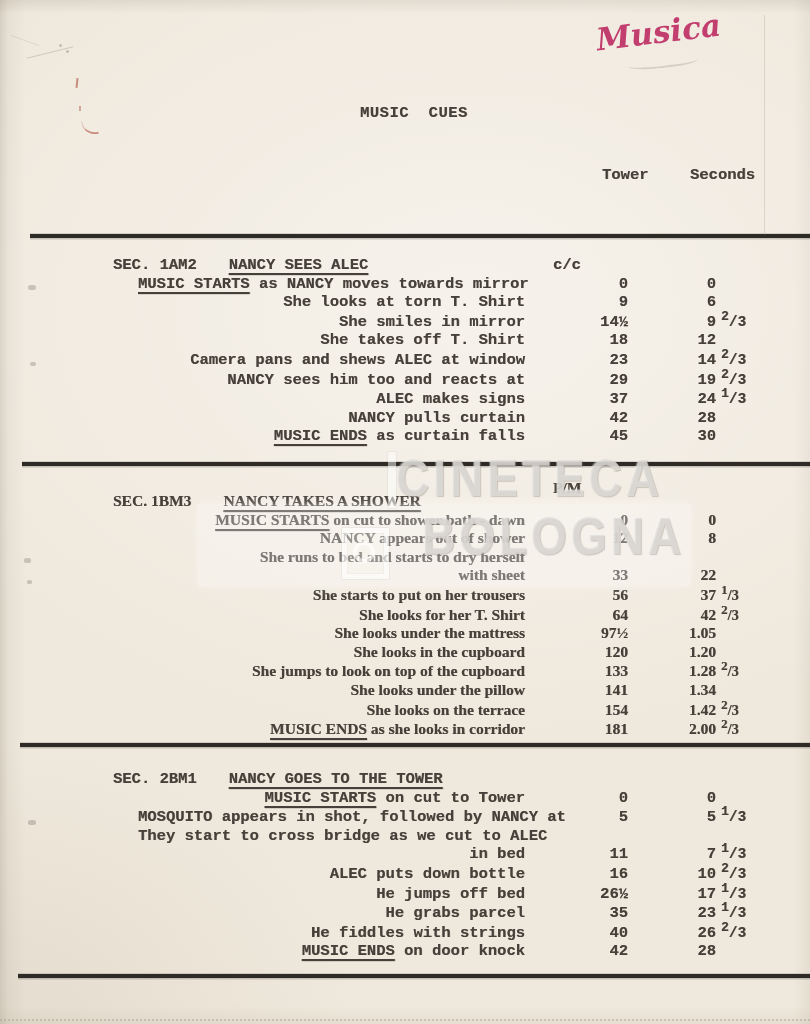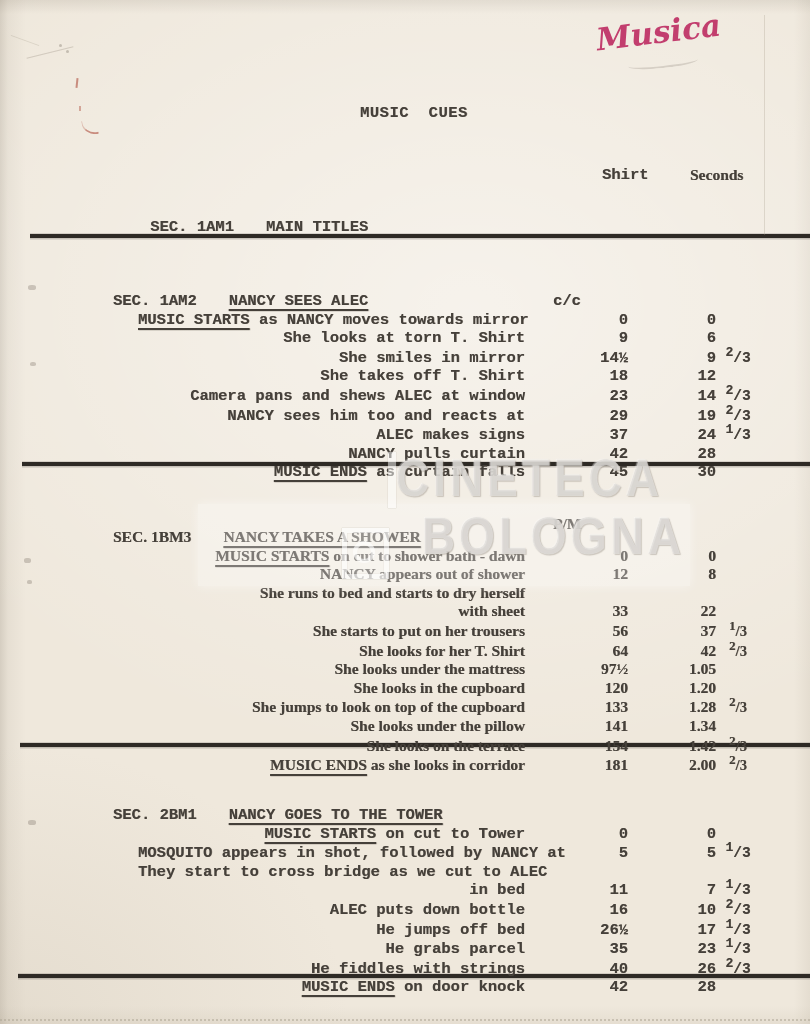--- a/index.html
+++ b/index.html
@@ -22,47 +22,47 @@
 
   .doc-title { top:104px; left:360px; letter-spacing:0.5px;
                text-underline-offset:4px; text-decoration-thickness:2.5px; }
   .annotation { top:14px; left:596px; font-family:"DejaVu Serif",serif;
                 font-style:italic; font-weight:700; font-size:31px; color:#c23e6e;
                 transform:rotate(-7deg); letter-spacing:0px; text-shadow:none; }
   .annot-smudge { top:58px; left:628px; width:70px; height:8px;
                   border-bottom:2px solid rgba(150,140,130,0.30); transform:rotate(-6deg); border-radius:50%; }
 
   .colhead-feet { top:166px; left:602px; }
-  .colhead-seconds { top:166px; left:690px;font-family:Liberation Serif, serif; }
+  .colhead-seconds { top:166px; left:690px; }
   .maintitle-line { top:199px; left:113px; }
   .maintitle-line .sec-title { margin-left:32px; }
 
   .rule { position:absolute; right:-2px; height:3.5px; background:#2e2a25;
           box-shadow:0 1.5px 0 rgba(46,42,37,0.22), 0 -1px 0 rgba(46,42,37,0.15); }
   #rule-1 { top:234px; left:30px; }
   #rule-2 { top:462px; left:22px; }
   #rule-3 { top:743px; left:20px; }
   #rule-4 { top:974px; left:18px; }
 
-  .section { position:absolute; left:113px; width:642px;margin-top:36px; }
+  .section { position:absolute; left:113px; width:642px; }
   #section-0 { top:256px; }
   #section-1 { top:492px;font-family:Liberation Serif, serif; }
   #section-2 { top:770px; }
   .sec-header { position:relative; }
   .sec-title { margin-left:32px; text-decoration:underline; text-underline-offset:3.5px; text-decoration-thickness:2px; }
   .mark { position:absolute; left:440px; top:0; }
   .mark.above { top:-13px; }
 
   .cue-row { display:grid; grid-template-columns:412px 103px 88px 39px; align-items:end; }
   .cell { overflow:visible; }
   .desc { padding-left:25px;text-align:right; }
   .wrap2 { padding-left:20px; }
   .u { text-decoration:underline; text-underline-offset:3.5px; text-decoration-thickness:2px; }
   .feet, .sec { text-align:right; }
-  .frac { padding-left:5px; text-align:center; }
+  .frac { padding-left:5px; text-align:left; }
   .fr-n { font-size:13px; position:relative; top:-5px; }
   .fr-d { font-size:14.5px; position:relative; top:1px; }
 
   
   .watermark { position:absolute; pointer-events:none; }
   .wm-band { top:504px; left:198px; width:492px; height:82px;
              background:rgba(255,255,255,0.30); box-shadow:0 0 10px rgba(255,255,255,0.45); }
   .wm-text { font-family:"Liberation Sans","DejaVu Sans",sans-serif; font-weight:700;
              font-size:46px; letter-spacing:4px; line-height:46px;
              color:rgba(255,255,255,0.55);
@@ -95,26 +95,23 @@
 </head>
 <body>
 
 <div class="page">
 
   <div class="abs annotation">Musica</div>
   <div class="abs annot-smudge"></div>
 
   <div class="abs type doc-title">MUSIC  CUES</div>
 
-  <div class="abs type colhead-feet">Shirt</div>
+  <div class="abs type colhead-feet">Tower</div>
   <div class="abs type colhead-seconds">Seconds</div>
 
-  <div class="abs type maintitle-line">
-    <span>SEC. 1AM1</span><span class="sec-title" style="text-decoration:none">MAIN TITLES</span>
-  </div>
 
   <div class="rule" id="rule-1"></div>
   <div class="rule" id="rule-2"></div>
   <div class="rule" id="rule-3"></div>
   <div class="rule" id="rule-4"></div>
 
   <div id="sections-root">
       <div class="section type" id="section-0"><div class="sec-header"><span>SEC. 1AM2</span><span class="sec-title">NANCY SEES ALEC</span><span class="mark">c/c</span></div><div class="cue-row"><div class="cell desc"><span class="u">MUSIC STARTS</span><span> as NANCY moves towards mirror</span></div><div class="cell feet">0</div><div class="cell sec">0</div><div class="cell frac"></div></div><div class="cue-row"><div class="cell desc"><span>She looks at torn T. Shirt</span></div><div class="cell feet">9</div><div class="cell sec">6</div><div class="cell frac"></div></div><div class="cue-row"><div class="cell desc"><span>She smiles in mirror</span></div><div class="cell feet">14½</div><div class="cell sec">9</div><div class="cell frac"><span class="fr-n">2</span><span class="fr-d">/3</span></div></div><div class="cue-row"><div class="cell desc"><span>She takes off T. Shirt</span></div><div class="cell feet">18</div><div class="cell sec">12</div><div class="cell frac"></div></div><div class="cue-row"><div class="cell desc"><span>Camera pans and shews ALEC at window</span></div><div class="cell feet">23</div><div class="cell sec">14</div><div class="cell frac"><span class="fr-n">2</span><span class="fr-d">/3</span></div></div><div class="cue-row"><div class="cell desc"><span>NANCY sees him too and reacts at</span></div><div class="cell feet">29</div><div class="cell sec">19</div><div class="cell frac"><span class="fr-n">2</span><span class="fr-d">/3</span></div></div><div class="cue-row"><div class="cell desc"><span>ALEC makes signs</span></div><div class="cell feet">37</div><div class="cell sec">24</div><div class="cell frac"><span class="fr-n">1</span><span class="fr-d">/3</span></div></div><div class="cue-row"><div class="cell desc"><span>NANCY pulls curtain</span></div><div class="cell feet">42</div><div class="cell sec">28</div><div class="cell frac"></div></div><div class="cue-row"><div class="cell desc"><span class="u">MUSIC ENDS</span><span> as curtain falls</span></div><div class="cell feet">45</div><div class="cell sec">30</div><div class="cell frac"></div></div></div>
       <div class="section type" id="section-1"><div class="sec-header"><span>SEC. 1BM3</span><span class="sec-title">NANCY TAKES A SHOWER</span><span class="mark above">P/M</span></div><div class="cue-row"><div class="cell desc"><span class="u">MUSIC STARTS</span><span> on cut to shower bath - dawn</span></div><div class="cell feet">0</div><div class="cell sec">0</div><div class="cell frac"></div></div><div class="cue-row"><div class="cell desc"><span>NANCY appears out of shower</span></div><div class="cell feet">12</div><div class="cell sec">8</div><div class="cell frac"></div></div><div class="cue-row"><div class="cell desc"><span>She runs to bed and starts to dry herself</span><br><span class="wrap2">with sheet</span></div><div class="cell feet">33</div><div class="cell sec">22</div><div class="cell frac"></div></div><div class="cue-row"><div class="cell desc"><span>She starts to put on her trousers</span></div><div class="cell feet">56</div><div class="cell sec">37</div><div class="cell frac"><span class="fr-n">1</span><span class="fr-d">/3</span></div></div><div class="cue-row"><div class="cell desc"><span>She looks for her T. Shirt</span></div><div class="cell feet">64</div><div class="cell sec">42</div><div class="cell frac"><span class="fr-n">2</span><span class="fr-d">/3</span></div></div><div class="cue-row"><div class="cell desc"><span>She looks under the mattress</span></div><div class="cell feet">97½</div><div class="cell sec">1.05</div><div class="cell frac"></div></div><div class="cue-row"><div class="cell desc"><span>She looks in the cupboard</span></div><div class="cell feet">120</div><div class="cell sec">1.20</div><div class="cell frac"></div></div><div class="cue-row"><div class="cell desc"><span>She jumps to look on top of the cupboard</span></div><div class="cell feet">133</div><div class="cell sec">1.28</div><div class="cell frac"><span class="fr-n">2</span><span class="fr-d">/3</span></div></div><div class="cue-row"><div class="cell desc"><span>She looks under the pillow</span></div><div class="cell feet">141</div><div class="cell sec">1.34</div><div class="cell frac"></div></div><div class="cue-row"><div class="cell desc"><span>She looks on the terrace</span></div><div class="cell feet">154</div><div class="cell sec">1.42</div><div class="cell frac"><span class="fr-n">2</span><span class="fr-d">/3</span></div></div><div class="cue-row"><div class="cell desc"><span class="u">MUSIC ENDS</span><span> as she looks in corridor</span></div><div class="cell feet">181</div><div class="cell sec">2.00</div><div class="cell frac"><span class="fr-n">2</span><span class="fr-d">/3</span></div></div></div>
       <div class="section type" id="section-2"><div class="sec-header"><span>SEC. 2BM1</span><span class="sec-title">NANCY GOES TO THE TOWER</span></div><div class="cue-row"><div class="cell desc"><span class="u">MUSIC STARTS</span><span> on cut to Tower</span></div><div class="cell feet">0</div><div class="cell sec">0</div><div class="cell frac"></div></div><div class="cue-row"><div class="cell desc"><span>MOSQUITO appears in shot, followed by NANCY at</span></div><div class="cell feet">5</div><div class="cell sec">5</div><div class="cell frac"><span class="fr-n">1</span><span class="fr-d">/3</span></div></div><div class="cue-row"><div class="cell desc"><span>They start to cross bridge as we cut to ALEC</span><br><span class="wrap2">in bed</span></div><div class="cell feet">11</div><div class="cell sec">7</div><div class="cell frac"><span class="fr-n">1</span><span class="fr-d">/3</span></div></div><div class="cue-row"><div class="cell desc"><span>ALEC puts down bottle</span></div><div class="cell feet">16</div><div class="cell sec">10</div><div class="cell frac"><span class="fr-n">2</span><span class="fr-d">/3</span></div></div><div class="cue-row"><div class="cell desc"><span>He jumps off bed</span></div><div class="cell feet">26½</div><div class="cell sec">17</div><div class="cell frac"><span class="fr-n">1</span><span class="fr-d">/3</span></div></div><div class="cue-row"><div class="cell desc"><span>He grabs parcel</span></div><div class="cell feet">35</div><div class="cell sec">23</div><div class="cell frac"><span class="fr-n">1</span><span class="fr-d">/3</span></div></div><div class="cue-row"><div class="cell desc"><span>He fiddles with strings</span></div><div class="cell feet">40</div><div class="cell sec">26</div><div class="cell frac"><span class="fr-n">2</span><span class="fr-d">/3</span></div></div><div class="cue-row"><div class="cell desc"><span class="u">MUSIC ENDS</span><span> on door knock</span></div><div class="cell feet">42</div><div class="cell sec">28</div><div class="cell frac"></div></div></div>

